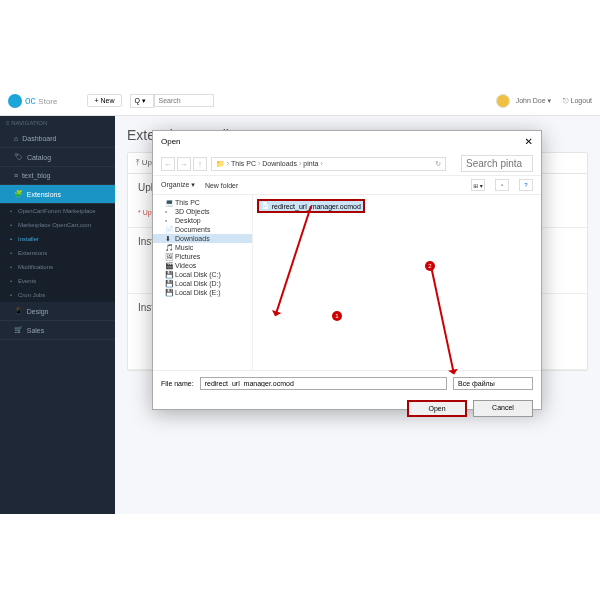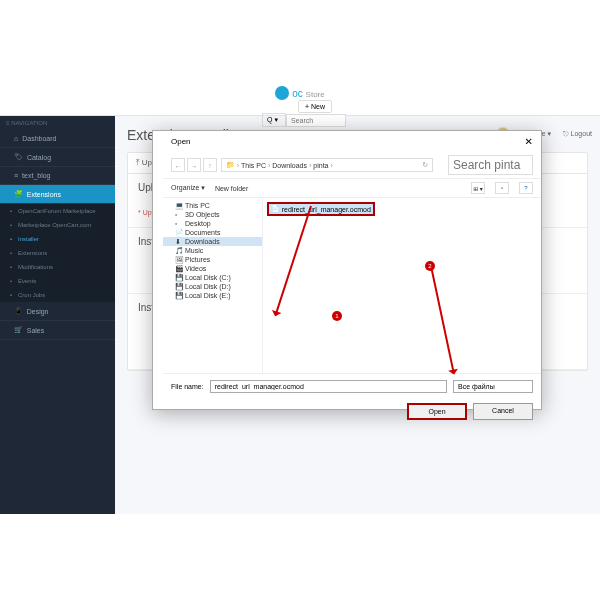--- a/index.html
+++ b/index.html
@@ -1,18 +1,18 @@
 <!DOCTYPE html>
 <html><head>
 <meta charset="utf-8">
 <style>
 * { margin: 0; padding: 0; box-sizing: border-box; font-family: Arial, sans-serif; }
 body { background: #fff; width: 600px; height: 600px; overflow: hidden; position: relative; }
 .screenshot { position: absolute; top: 86px; left: 0; width: 600px; height: 428px; background: #f5f7fa; }
-.topbar { position: absolute; top: 0; left: 0; right: 0; height: 30px; background: #fff; border-bottom: 1px solid #e5e5e5; display: flex; align-items: center; padding: 0 8px; font-size: 8px; flex-direction: column; }
+.topbar { position: absolute; top: 0; left: 0; right: 0; height: 30px; background: #fff; border-bottom: 1px solid #e5e5e5; display: flex; align-items: center; padding: 0 8px; font-size: 8px; }
 .logo { display: flex; align-items: center; gap: 3px; }
 .logo-circle { width: 14px; height: 14px; border-radius: 50%; background: #1ba5d8; }
 .logo-text { color: #1ba5d8; font-size: 10px; }
 .logo-text .grey { color: #999; font-size: 8px; }
 .new-btn { margin-left: 30px; background: #fff; border: 1px solid #ddd; padding: 2px 6px; font-size: 7px; border-radius: 2px; }
 .search-group { margin-left: 8px; display: flex; align-items: center; }
 .search-sel { border: 1px solid #ddd; padding: 2px 4px; font-size: 7px; width: 24px; }
 .search-inp { border: 1px solid #ddd; padding: 2px 4px; font-size: 7px; width: 60px; }
 .user-area { margin-left: auto; display: flex; align-items: center; gap: 6px; }
 .avatar { width: 14px; height: 14px; border-radius: 50%; background: #f0c040; border: 1px solid #ddd; }
@@ -26,30 +26,30 @@
 .main { position: absolute; top: 30px; left: 115px; right: 0; bottom: 0; padding: 10px 12px; }
 .page-title { font-size: 14px; color: #555; font-weight: normal; }
 .sub-title { font-size: 7px; color: #999; margin-left: 4px; }
 .breadcrumb { font-size: 7px; color: #3aa5d5; }
 .panel { background: #fff; border: 1px solid #e5e5e5; margin-top: 8px; border-radius: 2px; }
 .panel-head { padding: 5px 8px; border-bottom: 1px solid #e5e5e5; font-size: 8px; color: #666; }
 .sect { padding: 8px 10px; border-bottom: 1px solid #eee; }
 .sect-title { font-size: 10px; color: #555; margin-bottom: 8px; }
 .req { color: #d9534f; font-size: 7px; }
 
-.dialog { position: absolute; top: 44px; left: 152px; width: 390px; height: 280px; background: #fff; border: 1px solid #aaa; box-shadow: 0 4px 20px rgba(0,0,0,0.3); font-size: 8px; z-index: 100; padding-left: 10px; }
+.dialog { position: absolute; top: 44px; left: 152px; width: 390px; height: 280px; background: #fff; border: 1px solid #aaa; box-shadow: 0 4px 20px rgba(0,0,0,0.3); font-size: 8px; z-index: 100; }
 .dlg-title { padding: 5px 8px; display: flex; justify-content: space-between; align-items: center; font-size: 8px; }
 .close-x { font-size: 10px; cursor: pointer; }
 .dlg-path { padding: 3px 8px; display: flex; align-items: center; gap: 4px; border-bottom: 1px solid #eee; }
 .path-arrows { display: flex; gap: 2px; }
 .path-arrow { width: 14px; height: 14px; border: 1px solid #ddd; display: flex; align-items: center; justify-content: center; font-size: 7px; color: #999; }
 .path-bar { flex: 1; border: 1px solid #ddd; padding: 2px 4px; font-size: 7px; display: flex; align-items: center; gap: 2px; }
 .path-seg { color: #333; }
 .path-sep { color: #999; }
-.dlg-search { width: 85px; border: 1px solid #ddd; padding: 2px 4px; font-size: 12px; margin-left: 11px; }
+.dlg-search { width: 72px; border: 1px solid #ddd; padding: 2px 4px; font-size: 10px; margin-left: 11px; }
 .dlg-toolbar { padding: 3px 8px; display: flex; align-items: center; gap: 10px; font-size: 7px; color: #333; border-bottom: 1px solid #eee; }
 .dlg-toolbar .spacer { flex: 1; }
 .view-btn { width: 14px; height: 12px; border: 1px solid #ddd; font-size: 6px; display: flex; align-items: center; justify-content: center; }
 .dlg-body { display: flex; height: 175px; }
 .dlg-tree { width: 100px; border-right: 1px solid #eee; padding: 3px 0; overflow: hidden; }
 .tree-item { padding: 1px 4px 1px 12px; font-size: 7px; color: #333; display: flex; align-items: center; gap: 3px; }
 .tree-item.sel { background: #d0e4f5; }
 .tree-ico { width: 7px; height: 7px; display: inline-block; }
 .dlg-files { flex: 1; padding: 4px; position: relative; }
 .file-item { display: inline-flex; align-items: center; gap: 2px; border: 2px solid #a00; padding: 1px 2px; font-size: 7px; background: #cce4f7; }

